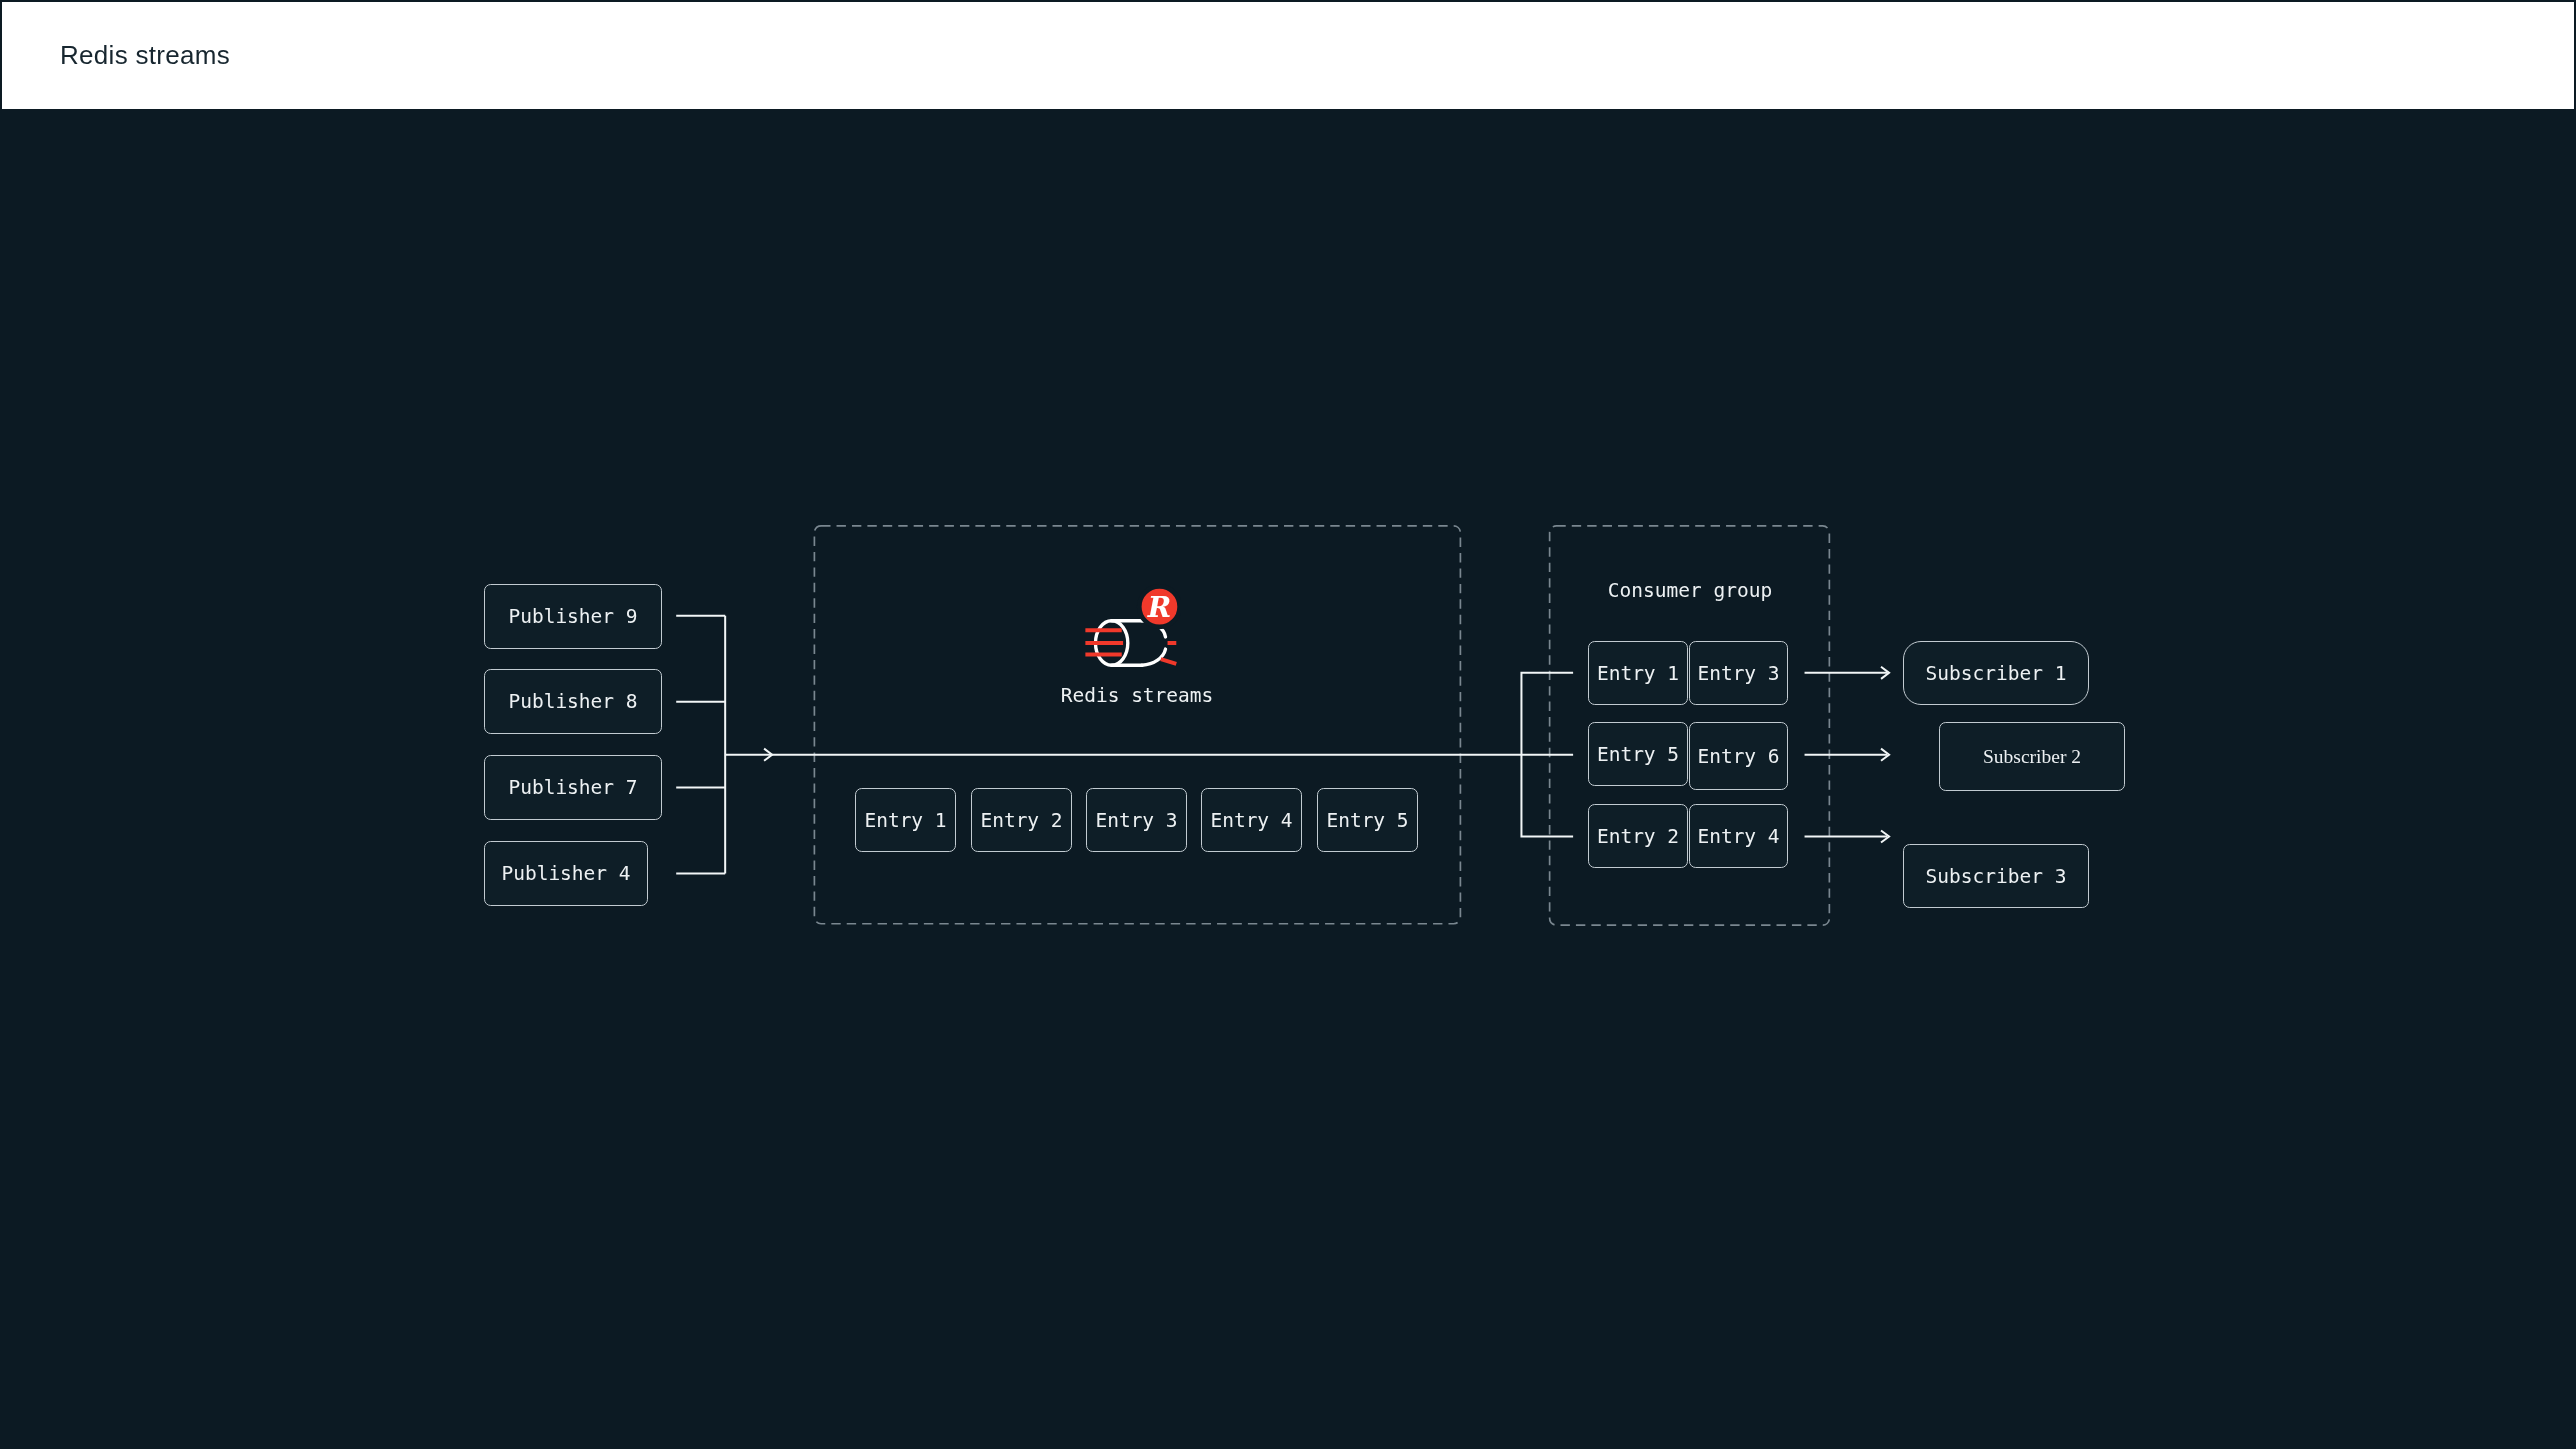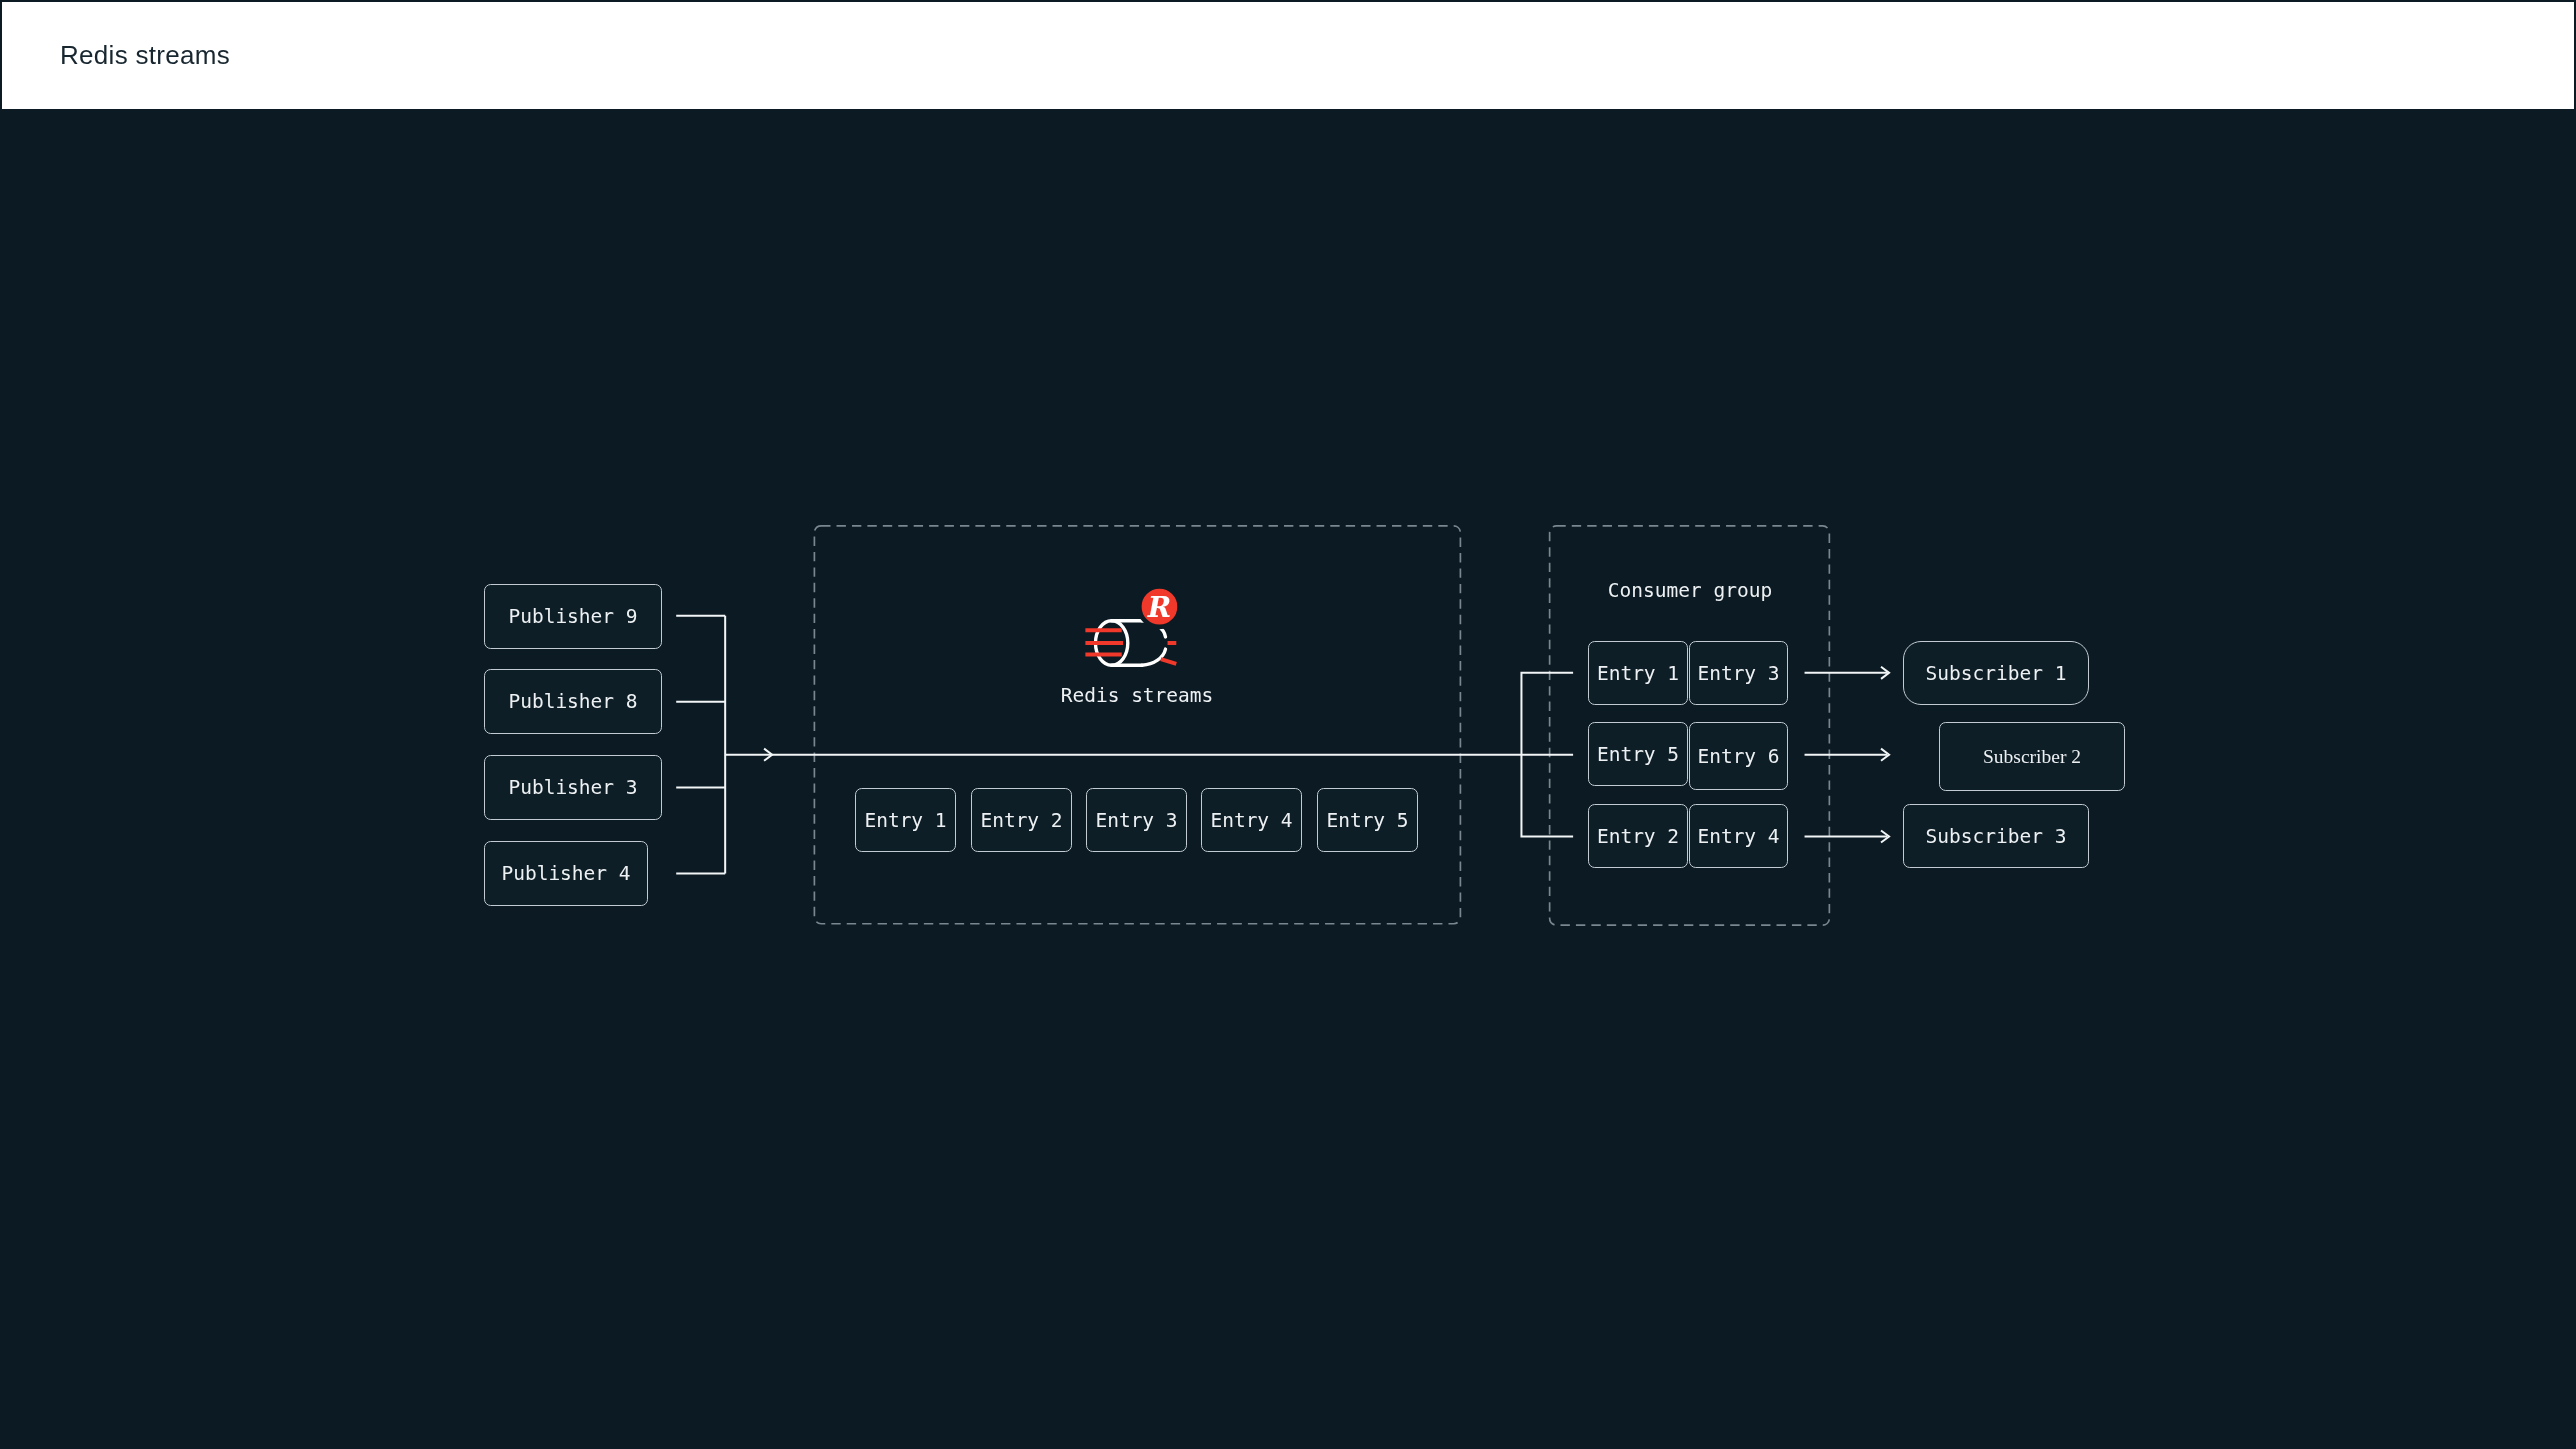--- a/index.html
+++ b/index.html
@@ -101,21 +101,21 @@
       <path d="M2804 994 L2816 1003 L2804 1012"></path>
       <path d="M2690 1125 H2813"></path>
       <path d="M2804 1116 L2816 1125 L2804 1134"></path>
       <path d="M2690 1247 H2813"></path>
       <path d="M2804 1238 L2816 1247 L2804 1256"></path>
     </g>
   </svg>
 
   <div class="node" style="left:484px; top:584px; width:178px; height:65px;">Publisher 9</div>
   <div class="node" style="left:484px; top:669px; width:178px; height:65px;">Publisher 8</div>
-  <div class="node" style="left:484px; top:755px; width:178px; height:65px;">Publisher 3</div>
+  <div class="node" style="left:484px; top:755px; width:178px; height:65px;">Publisher 7</div>
   <div class="node" style="left:484px; top:841px; width:164px; height:65px;">Publisher 4</div>
 
   <div class="icon-wrap">
     <svg width="101" height="89" viewBox="0 0 150 132">
       <g stroke="#FFFFFF" stroke-width="5" fill="none" stroke-linecap="round">
         <path d="M 47 59 H 92"></path>
         <path d="M 92 59 C 111 60 125 70 127 83"></path>
         <path d="M 127 101 C 124 114 110 124 92 125"></path>
         <path d="M 92 125 H 47"></path>
         <ellipse cx="47" cy="92" rx="24" ry="33"></ellipse>
@@ -145,20 +145,20 @@
   <div class="node" style="left:1689px; top:641px; width:99px; height:64px;">Entry 3</div>
 
   <div class="node" style="left:1588px; top:722px; width:100px; height:64px;">Entry 5</div>
   <div class="node" style="left:1689px; top:722px; width:99px; height:68px;">Entry 6</div>
 
   <div class="node" style="left:1588px; top:804px; width:100px; height:64px;">Entry 2</div>
   <div class="node" style="left:1689px; top:804px; width:99px; height:64px;">Entry 4</div>
 
   <div class="node" style="left:1903px; top:641px; width:186px; height:64px;border-radius:18px;">Subscriber 1</div>
   <div class="node" style="left:1939px; top:722px; width:186px; height:69px;font-family:Liberation Serif, serif;">Subscriber 2</div>
-  <div class="node" style="left:1903px; top:804px; width:186px; height:64px;">Subscriber 3</div>
+  <div class="node" style="left:1903px; top:844px; width:186px; height:64px;">Subscriber 3</div>
 
   <div class="header">
     <div class="header-title">Redis streams</div>
   </div>
 
 </div>
 
 
 </body></html>

